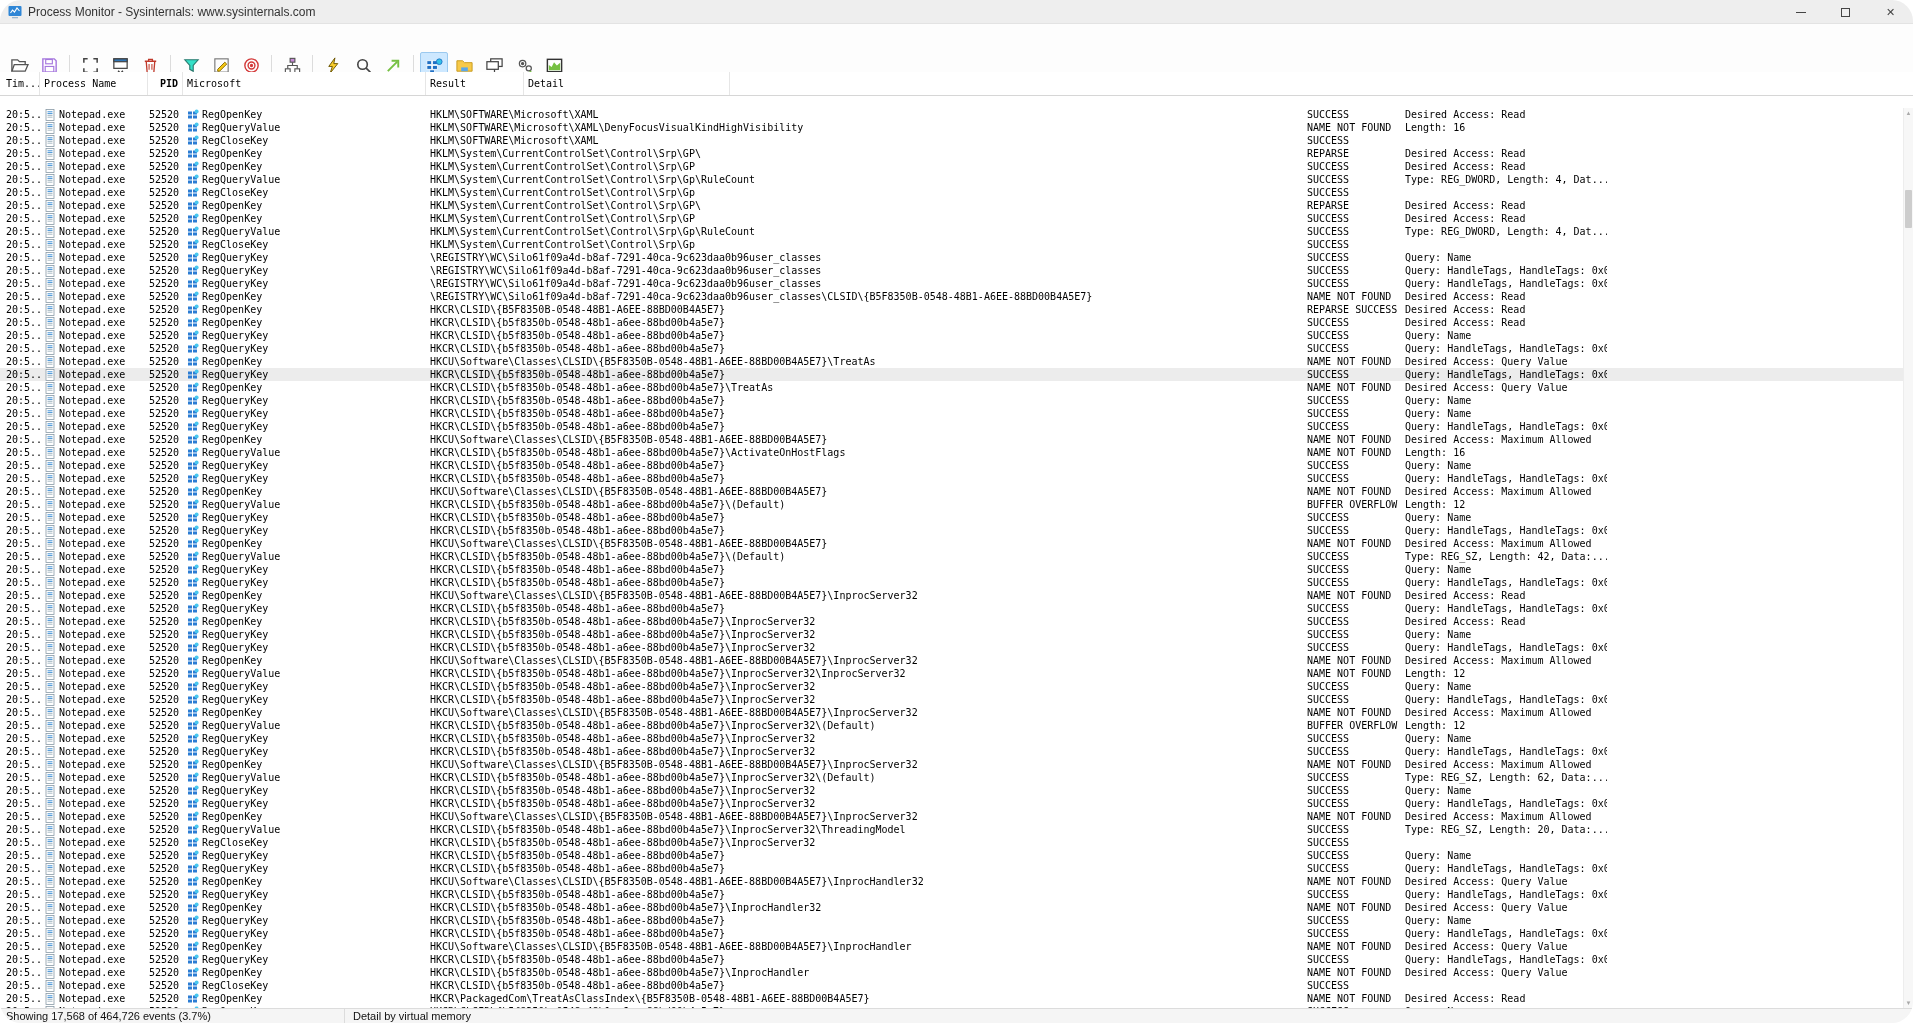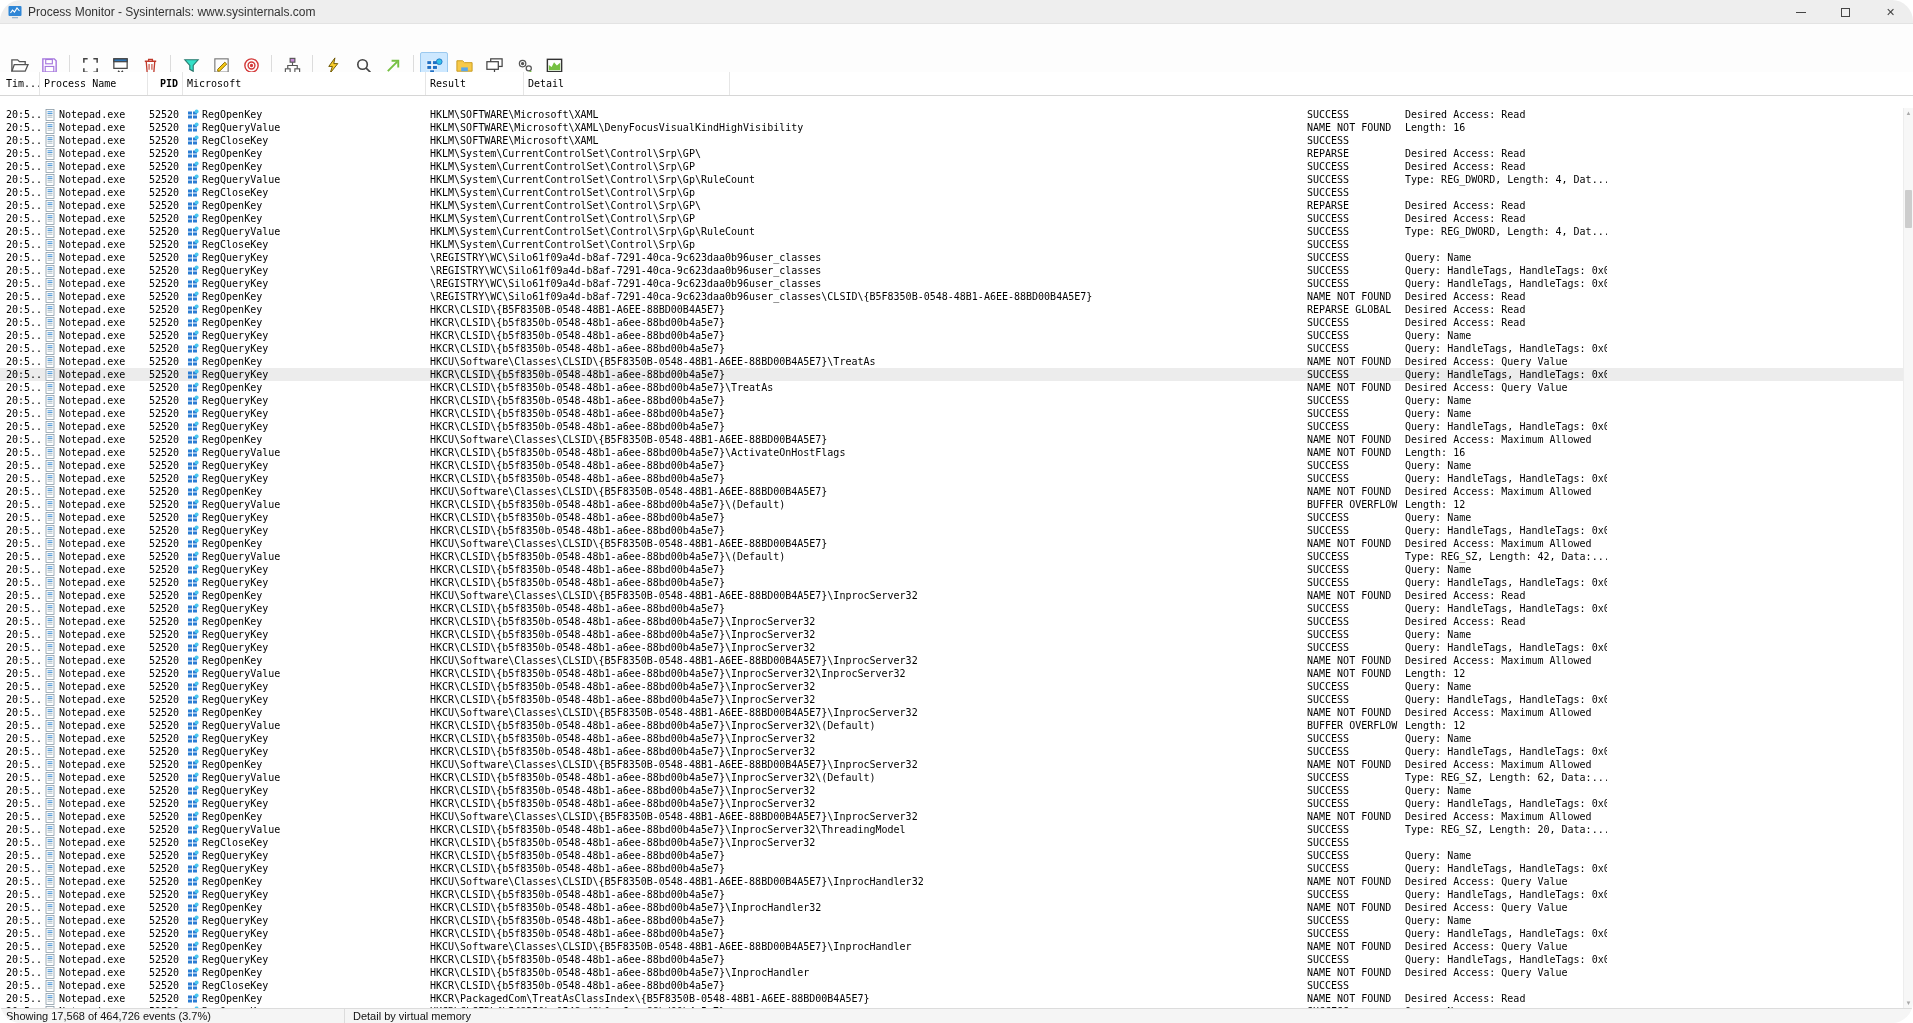--- a/index.html
+++ b/index.html
@@ -760,21 +760,21 @@
                 <rect x="6" y="2.5" width="4" height="3"></rect>
                 <rect x="1" y="6.5" width="4" height="3"></rect>
                 <rect x="6" y="6.5" width="4" height="3"></rect>
               </g>
               <circle cx="9.6" cy="2.6" r="2" fill="#49c7ee"></circle>
             </svg>
           </span>
           <span>RegOpenKey</span>
         </div>
         <div class="cell c-path">HKCR\CLSID\{B5F8350B-0548-48B1-A6EE-88BD00B4A5E7}</div>
-        <div class="cell c-res">REPARSE GLOBAL</div>
+        <div class="cell c-res">REPARSE SUCCESS</div>
         <div class="cell c-det">Desired Access: Read</div>
       </div>
       <div class="row">
         <div class="cell c-time">20:5...</div>
         <div class="cell c-proc">
           <span class="ric">
             <svg viewBox="0 0 12 12">
               <rect x="2" y="0.5" width="8" height="11" fill="#fff" stroke="#8899a6" stroke-width="0.8"></rect>
               <path d="M3.5 2.8h5M3.5 4.6h5" stroke="#2e86d1" stroke-width="0.9" fill="none"></path>
               <path d="M3.5 6.4h5M3.5 8.2h5" stroke="#9fb2bd" stroke-width="0.9" fill="none"></path>

